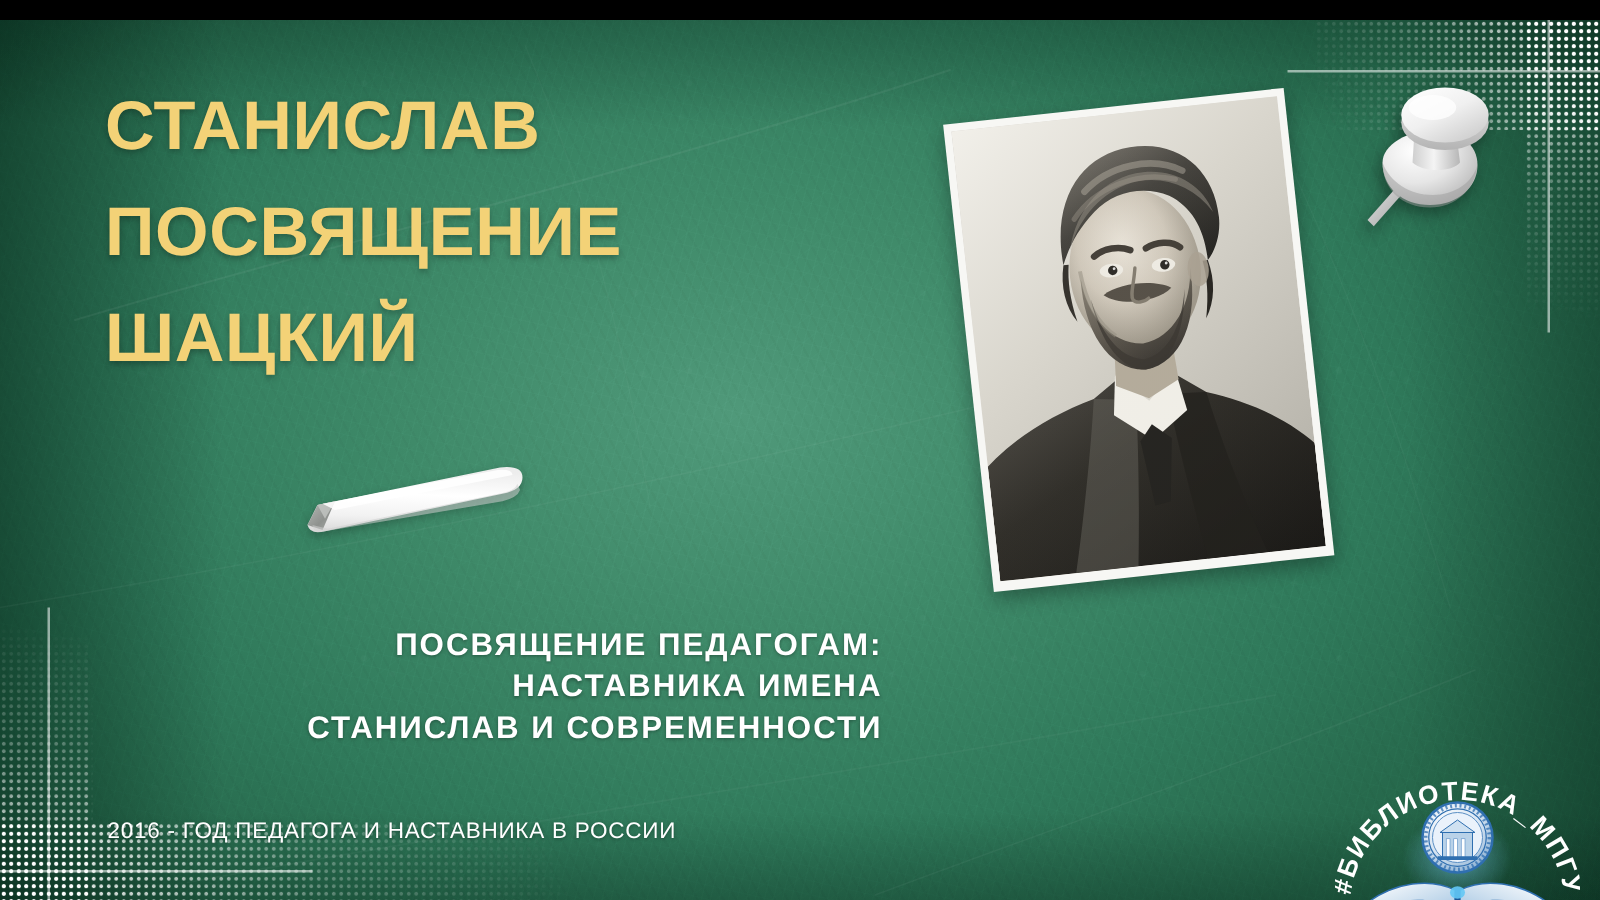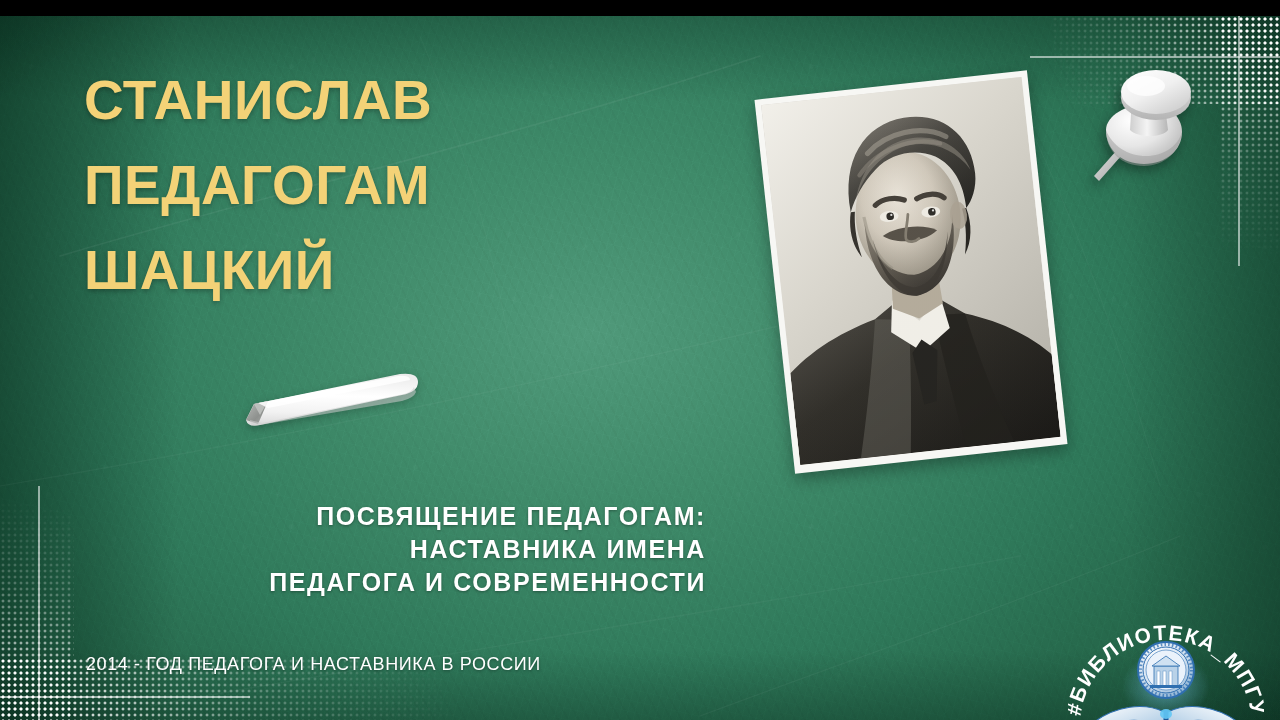--- a/index.html
+++ b/index.html
@@ -243,21 +243,21 @@
       <div class="dots"></div>
     </div>
 
   <div class="frame-line" id="frame-tr-h"></div>
   <div class="frame-line" id="frame-tr-v"></div>
   <div class="frame-line" id="frame-bl-h"></div>
   <div class="frame-line" id="frame-bl-v"></div>
 
   <div id="headline">
     <span class="line">СТАНИСЛАВ</span>
-    <span class="line">ПЕДАГОГАМ</span>
+    <span class="line">ПОСВЯЩЕНИЕ</span>
     <span class="line">ШАЦКИЙ</span>
   </div>
 
   <div id="chalk">
     <svg viewBox="0 0 200 70">
       <defs>
         <linearGradient id="chalkBody" x1="0" y1="1" x2="0.1" y2="0">
           <stop offset="0%" stop-color="#d8d8d8"></stop>
           <stop offset="28%" stop-color="#f2f2f2"></stop>
           <stop offset="62%" stop-color="#ffffff"></stop>
@@ -418,24 +418,24 @@
 
       <ellipse cx="74" cy="28" rx="35" ry="22" fill="url(#pinCap)"></ellipse>
 
       <ellipse cx="64" cy="22" rx="19" ry="10" fill="#ffffff" opacity=".75"></ellipse>
     </svg>
   </div>
 
   <div id="subtitle">
     <span class="sline">ПОСВЯЩЕНИЕ ПЕДАГОГАМ:</span>
     <span class="sline">НАСТАВНИКА ИМЕНА</span>
-    <span class="sline">ПЕДАГОГА И СОВРЕМЕННОСТИ</span>
-  </div>
-
-  <div id="year-line">2014 - ГОД ПЕДАГОГА И НАСТАВНИКА В РОССИИ</div>
+    <span class="sline">СТАНИСЛАВ И СОВРЕМЕННОСТИ</span>
+  </div>
+
+  <div id="year-line">2016 - ГОД ПЕДАГОГА И НАСТАВНИКА В РОССИИ</div>
 
   <div id="logo">
     <svg viewBox="0 0 196 122">
       <defs>
         <path id="arcPath" d="M 12,112 A 86,86 0 0 1 184,112"></path>
         <radialGradient id="sealGrad" cx="0.38" cy="0.3" r="0.8">
           <stop offset="0%" stop-color="#ffffff"></stop>
           <stop offset="55%" stop-color="#d6e4f2"></stop>
           <stop offset="100%" stop-color="#7fa8cd"></stop>
         </radialGradient>

